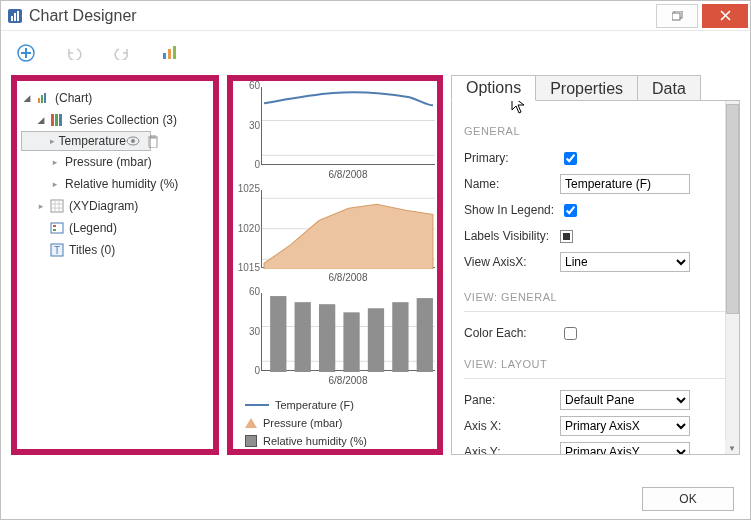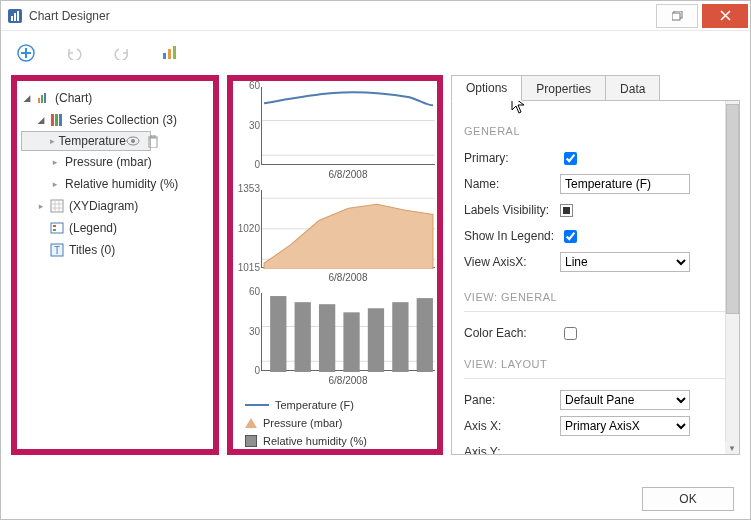--- a/index.html
+++ b/index.html
@@ -12,21 +12,21 @@
   }
   .titlebar {
     height: 30px; display: flex; align-items: center;
     border-bottom: 1px solid #e8e8e8;
     padding: 0 0 0 6px;
   }
   .titlebar .app-icon {
     width: 16px; height: 16px; margin-right: 6px;
     display:inline-flex; align-items:center; justify-content:center;
   }
-  .titlebar .title { font-size: 12px; color: #444; }
+  .titlebar .title { font-size: 16px; color: #444; }
   .titlebar .spacer { flex: 1; }
   .titlebar .win-btn {
     width: 42px; height: 24px; display: flex; align-items: center; justify-content: center;
     font-size: 12px; color: #555; border: 1px solid #d0d0d0; background:#fdfdfd;
   }
   .titlebar .win-close {
     width: 46px; height: 24px; display: flex; align-items: center; justify-content: center;
     background: #d9533d; color: #fff; font-size: 13px; margin-left: 4px; margin-right:2px;
   }
   .content {
@@ -66,21 +66,21 @@
   .mini-chart .ytick { line-height:10px; }
   .mini-chart .svg { position:absolute; inset:0; }
   .mini-chart .xlabel { text-align:center; font-size:10px; color:#555; margin-top:4px; margin-left:26px;}
   .legend { font-size: 11px; color:#333; align-self:flex-start; margin-left:6px;}
   .legend-row { display:flex; align-items:center; gap:6px; height:18px;}
   .swatch-line { width:24px; height:0; border-top:2px solid #4f7db0;}
   .swatch-tri { width:0; height:0; border-left:6px solid transparent; border-right:6px solid transparent; border-bottom:10px solid #e9b183;}
   .swatch-box { width:12px; height:12px; background:#8f8f8f; border:1px solid #555;}
 
   
-  .tabstrip { display:flex; height:26px; font-size:12px;}
+  .tabstrip { display:flex; height:26px; font-size:16px;}
   .tab { padding:0 14px; display:flex; align-items:center; border:1px solid #c0c0c0; border-bottom:none; background:#f3f3f3; color:#333; margin-right:-1px;}
   .tab.active { background:#fff; border-bottom:1px solid #fff; position:relative; z-index:2;}
   .props-body { border:1px solid #c0c0c0; margin-top:-1px; flex:1; padding:22px 12px; font-size:12px; color:#333; overflow:hidden; position:relative;}
   .props-col { display:flex; flex-direction:column; }
   .section-label { color:#9c9c9c; font-size:11px; letter-spacing:0.5px; margin:2px 0 8px 0;}
   .hr { border-top:1px solid #e3e3e3; margin:6px 0 8px 0;}
   .form-row { display:flex; align-items:center; height:26px; }
   .form-row label { width:96px; color:#333;}
   .form-row .val { flex:1; }
   .txt { width:130px; height:20px; border:1px solid #b9b9b9; padding:0 4px; font-size:12px;}
@@ -249,21 +249,21 @@
               <path d="M0 67h170M0 33h170" stroke="#ddd" stroke-width="1"></path>
               <path d="M2 16 C 20 13, 45 8, 70 6 C 95 4, 120 6, 145 10 C 155 13, 162 18, 168 18" fill="none" stroke="#4f7db0" stroke-width="2"></path>
             </svg>
           </div>
           <div class="xlabel">6/8/2008</div>
         </div>
 
         <div class="mini-chart">
           <div class="plot">
             <div class="yticks">
-              <span class="ytick">1353</span>
+              <span class="ytick">1025</span>
               <span class="ytick">1020</span>
               <span class="ytick">1015</span>
             </div>
             <svg class="svg" viewBox="0 0 170 78" preserveAspectRatio="none">
               <path d="M0 8h170M0 38h170M0 68h170" stroke="#ddd" stroke-width="1"></path>
               <path d="M2 72 L28 54 L56 30 L85 18 L113 14 L141 20 L168 24 L168 78 L2 78 Z" fill="#edc4a0" stroke="#d89c66" stroke-width="1"></path>
             </svg>
           </div>
           <div class="xlabel">6/8/2008</div>
         </div>
@@ -319,30 +319,30 @@
             <div class="section-label">GENERAL</div>
             <div class="form-row">
               <label>Primary:</label>
               <div class="val"><input type="checkbox" class="chk" checked="" style=""></div>
             </div>
             <div class="form-row">
               <label>Name:</label>
               <div class="val"><input type="text" class="txt" value="Temperature (F)" style=""></div>
             </div>
             <div class="form-row">
+              <label>Show In Legend:</label>
+              <div class="val"><input type="checkbox" class="chk" checked="" style=""></div>
+            </div>
+            <div class="form-row">
               <label>Labels Visibility:</label>
               <div class="val"><span style="width:13px;height:13px;border:1px solid #888;display:inline-flex;align-items:center;justify-content:center;">
                     <span style="width:7px;height:7px;background:#333"></span>
                   </span></div>
             </div>
             <div class="form-row">
-              <label>Show In Legend:</label>
-              <div class="val"><input type="checkbox" class="chk" checked="" style=""></div>
-            </div>
-            <div class="form-row">
               <label>View AxisX:</label>
               <div class="val"><select class="sel"><option>Line</option></select></div>
             </div>
 
             <div style="height:14px"></div>
             <div class="section-label">VIEW: GENERAL</div>
             <div class="hr"></div>
             <div class="form-row">
               <label>Color Each:</label>
               <div class="val"><input type="checkbox" class="chk" style=""></div>
@@ -354,20 +354,21 @@
             <div class="form-row">
               <label>Pane:</label>
               <div class="val"><select class="sel"><option>Default Pane</option></select></div>
             </div>
             <div class="form-row">
               <label>Axis X:</label>
               <div class="val"><select class="sel"><option>Primary AxisX</option></select></div>
             </div>
             <div class="form-row">
               <label>Axis Y:</label>
+              <div class="val"><select class="sel"><option>Primary AxisY</option></select></div>
             </div>
 
             <div class="scroll-rail">
               <div class="scroll-thumb"></div>
               <div class="scroll-arrow bot">▾</div>
             </div>
           </div>
         </div>
       </div>
     </div>

